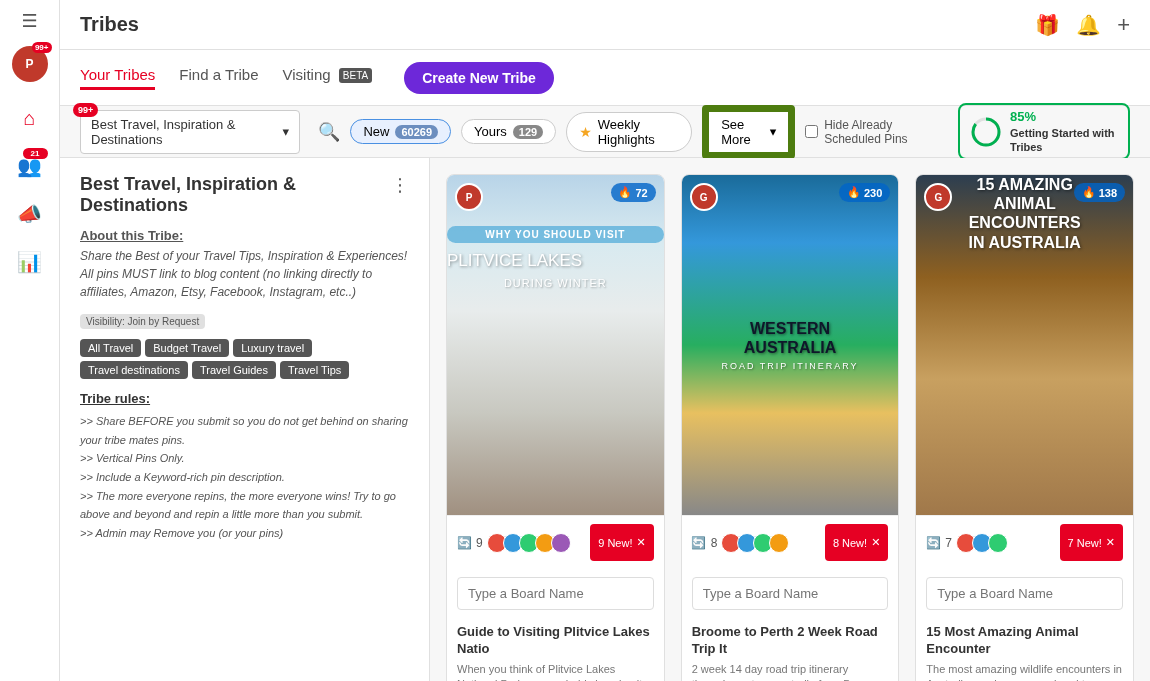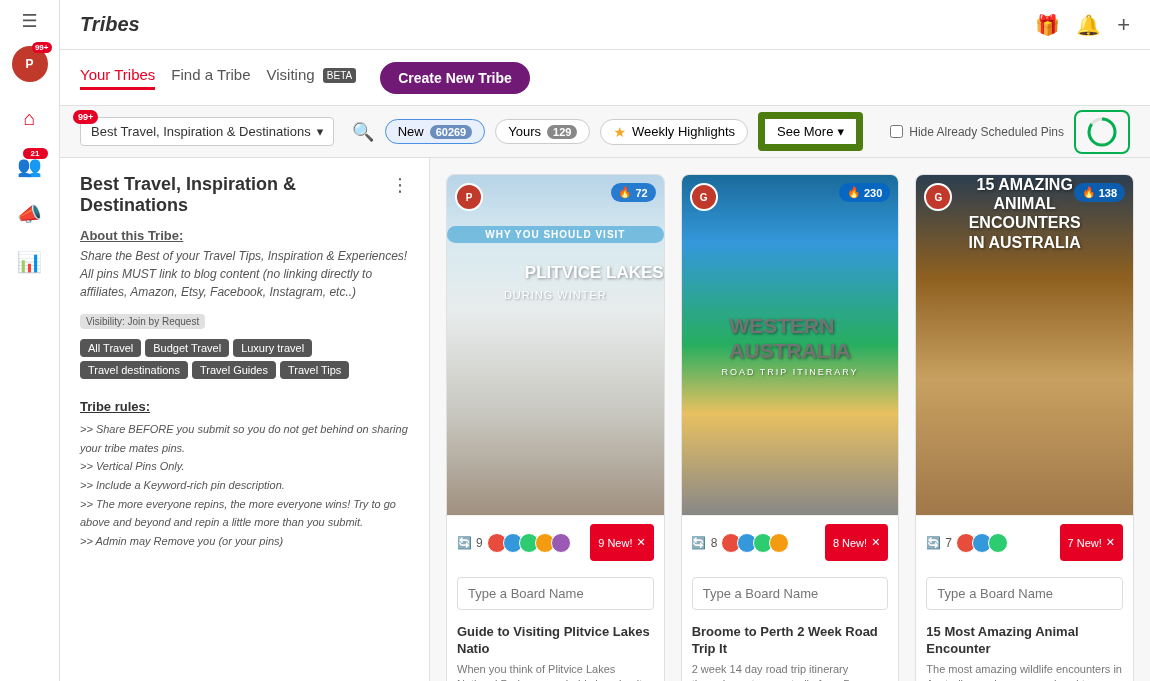--- a/index.html
+++ b/index.html
@@ -44,41 +44,41 @@
 
     
     .main-content { flex: 1; display: flex; flex-direction: column; overflow: hidden; }
 
     
     .top-header {
       height: 50px; background: #fff; border-bottom: 1px solid #e0e0e0;
       display: flex; align-items: center; padding: 0 20px;
       justify-content: space-between;
     }
-    .header-title { font-size: 20px; font-weight: bold; color: #333; font-style: italic; }
+    .header-title { font-size: 20px; font-weight: bold; color: #333; }
     .header-right { display: flex; align-items: center; gap: 16px; }
     .header-icon { font-size: 20px; color: #555; cursor: pointer; position: relative; }
     .header-plus { font-size: 22px; color: #555; cursor: pointer; font-weight: 300; }
 
     
     .tab-bar {
       height: 56px; background: #fff; border-bottom: 1px solid #e0e0e0;
-      display: flex; align-items: center; padding: 0 20px; gap: 16px;
+      display: flex; align-items: center; padding: 0 20px; gap: 24px;
     }
     .tab {
       font-size: 15px; color: #555; cursor: pointer; padding-bottom: 4px;
       border-bottom: 3px solid transparent; font-weight: 500;
     }
     .tab.active { color: #e60023; border-bottom-color: #e60023; }
     .tab-beta {
       font-size: 10px; background: #555; color: #fff; border-radius: 3px;
       padding: 2px 4px; margin-left: 4px; vertical-align: middle;
     }
     .create-tribe-btn {
-      background: #701a75; color: #fff; border: none; border-radius: 24px;
+      background: #6d28d9; color: #fff; border: none; border-radius: 24px;
       padding: 8px 18px; font-size: 14px; font-weight: bold; cursor: pointer;
       margin-left: 8px;
     }
 
     
     .filter-bar {
       height: 52px; background: #f7f7f7; border-bottom: 1px solid #e0e0e0;
       display: flex; align-items: center; padding: 0 20px; gap: 10px;
     }
     .tribe-selector {
@@ -135,21 +135,21 @@
       width: 370px; border-right: 1px solid #e0e0e0; overflow-y: auto;
       padding: 16px 20px; flex-shrink: 0;
     }
     .panel-title { font-size: 18px; font-weight: bold; color: #333; margin-bottom: 12px; }
     .panel-subtitle { font-size: 13px; font-weight: bold; color: #555; margin-bottom: 4px; text-decoration: underline; }
     .panel-desc { font-size: 12px; color: #555; line-height: 1.5; margin-bottom: 10px; font-style: italic; }
     .visibility-badge {
       display: inline-block; background: #e0e0e0; color: #555;
       font-size: 10px; border-radius: 4px; padding: 2px 6px; margin-bottom: 10px;
     }
-    .tags { display: flex; flex-wrap: wrap; gap: 4px; margin-bottom: 20px; text-align: center; }
+    .tags { display: flex; flex-wrap: wrap; gap: 4px; margin-bottom: 12px; text-align: center; }
     .tag {
       background: #555; color: #fff; border-radius: 4px;
       padding: 3px 8px; font-size: 11px;
     }
     .rules-title { font-size: 13px; font-weight: bold; color: #333; text-decoration: underline; margin-bottom: 6px; }
     .rules-text { font-size: 11px; color: #555; line-height: 1.7; font-style: italic; }
     .panel-header { display: flex; justify-content: space-between; align-items: flex-start; }
     .dots-menu { font-size: 18px; color: #555; cursor: pointer; }
 
     
@@ -218,28 +218,28 @@
       background: linear-gradient(180deg, #2c3e50 0%, #8e6020 30%, #c8a060 60%, #a0784a 100%);
     }
     .img-overlay-text {
       position: absolute; inset: 0;
       display: flex; flex-direction: column; align-items: center; justify-content: flex-start;
       padding-top: 40px;
     }
     .img-tag {
       background: rgba(100,180,220,0.85); color: #fff;
       font-size: 10px; font-weight: bold; padding: 3px 10px; border-radius: 10px;
-      text-transform: uppercase; letter-spacing: 1px; margin-bottom: 20px;
-    }
-    .img-title-line { color: #fff; font-size: 17px; font-weight: 700; text-transform: uppercase;
-      text-align: right; line-height: 1.2; text-shadow: 1px 1px 3px rgba(0,0,0,0.4); }
+      text-transform: uppercase; letter-spacing: 1px; margin-bottom: 8px;
+    }
+    .img-title-line { color: #fff; font-size: 17px; font-weight: 400; text-transform: uppercase;
+      text-align: left; line-height: 1.2; text-shadow: 1px 1px 3px rgba(0,0,0,0.4); }
     .img-subtitle-line { color: #fff; font-size: 11px; text-transform: uppercase;
       text-align: center; letter-spacing: 1px; margin-top: 6px; text-shadow: 1px 1px 2px rgba(0,0,0,0.3); }
-    .img-big-title { color: #737373; font-size: 21px; font-weight: 900; text-transform: uppercase;
-      text-align: left; line-height: 1.2; text-shadow: 1px 1px 3px rgba(0,0,0,0.5); }
+    .img-big-title { color: #0f172a; font-size: 16px; font-weight: 900; text-transform: uppercase;
+      text-align: center; line-height: 1.2; text-shadow: 1px 1px 3px rgba(0,0,0,0.5); }
     .img-road-sub { color: #fff; font-size: 9px; text-transform: uppercase; letter-spacing: 2px;
       margin-top: 4px; text-shadow: 1px 1px 2px rgba(0,0,0,0.4); }
     .img-animal-overlay {
       position: absolute; inset: 0;
       display: flex; flex-direction: column; align-items: center; justify-content: flex-start;
     }
     .img-animal-title { color: #fff; font-size: 16px; font-weight: 900; text-transform: uppercase;
       text-align: center; line-height: 1.2; text-shadow: 1px 1px 3px rgba(0,0,0,0.5); }
   </style>
 </head>
@@ -318,20 +318,24 @@
         <input type="checkbox" style="">
         <span>Hide Already Scheduled Pins</span>
       </label>
 
       <div class="getting-started">
         <div class="progress-circle">
           <svg width="32" height="32" viewBox="0 0 32 32">
             <circle cx="16" cy="16" r="13" fill="none" stroke="#e0e0e0" stroke-width="3"></circle>
             <circle cx="16" cy="16" r="13" fill="none" stroke="#00b050" stroke-width="3" stroke-dasharray="81.7" stroke-dashoffset="12.3"></circle>
           </svg>
+        </div>
+        <div class="getting-started-text">
+          <div class="getting-started-pct">85%</div>
+          <div class="getting-started-label">Getting Started with Tribes</div>
         </div>
       </div>
     </div>
 
     <div class="body-area">
 
       <div class="left-panel">
         <div class="panel-header">
           <div class="panel-title">Best Travel, Inspiration &amp; Destinations</div>
           <span class="dots-menu">⋮</span>

